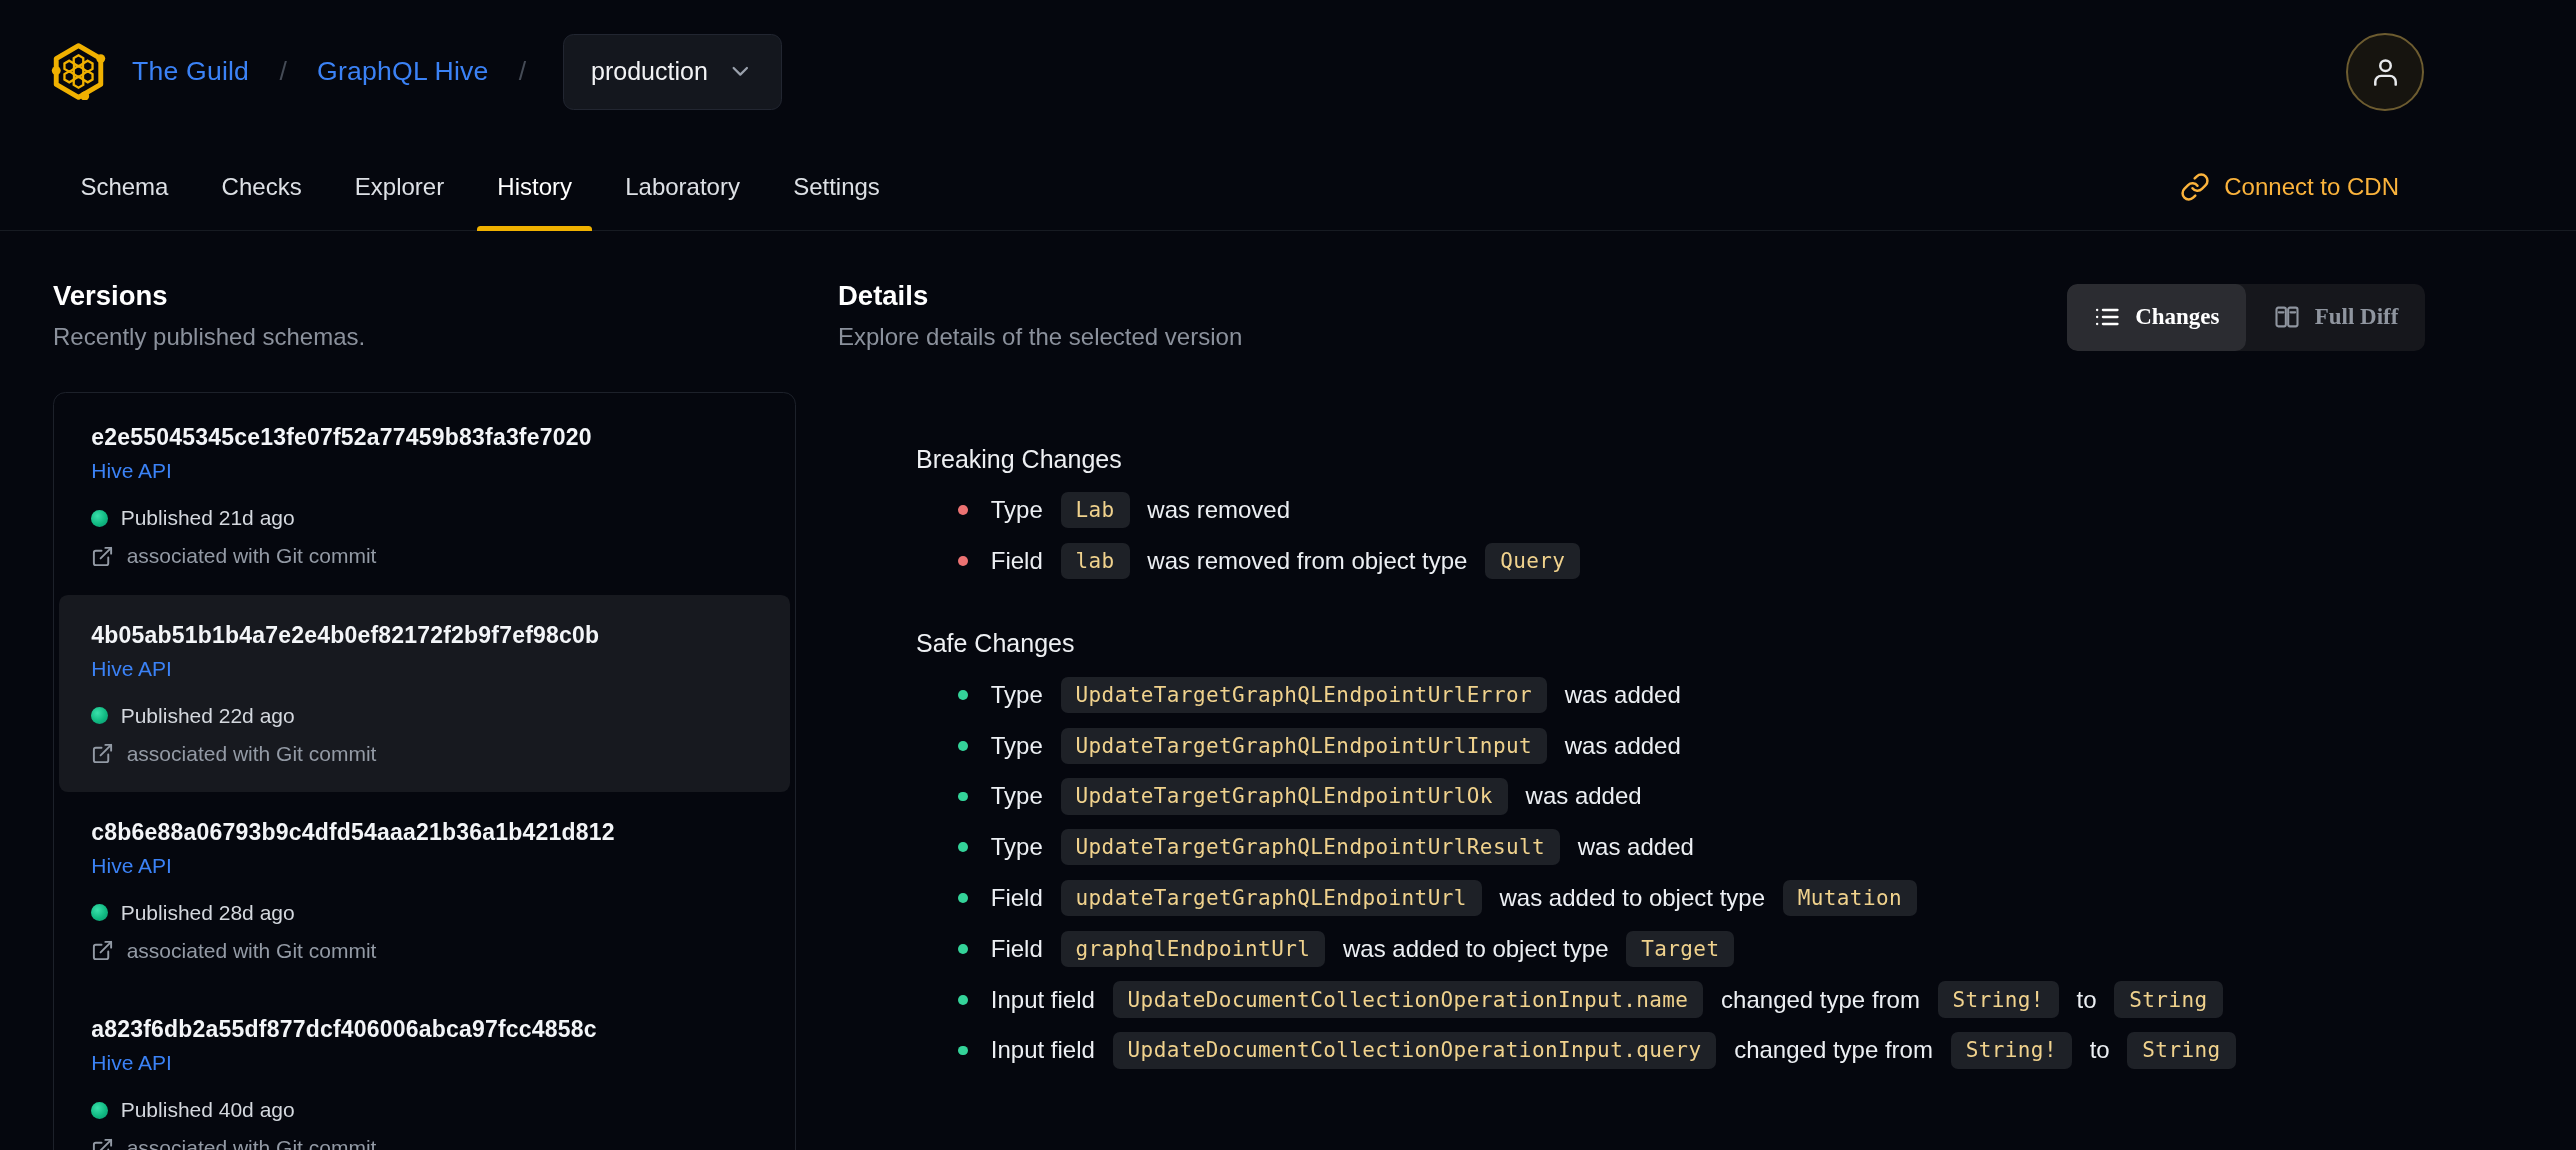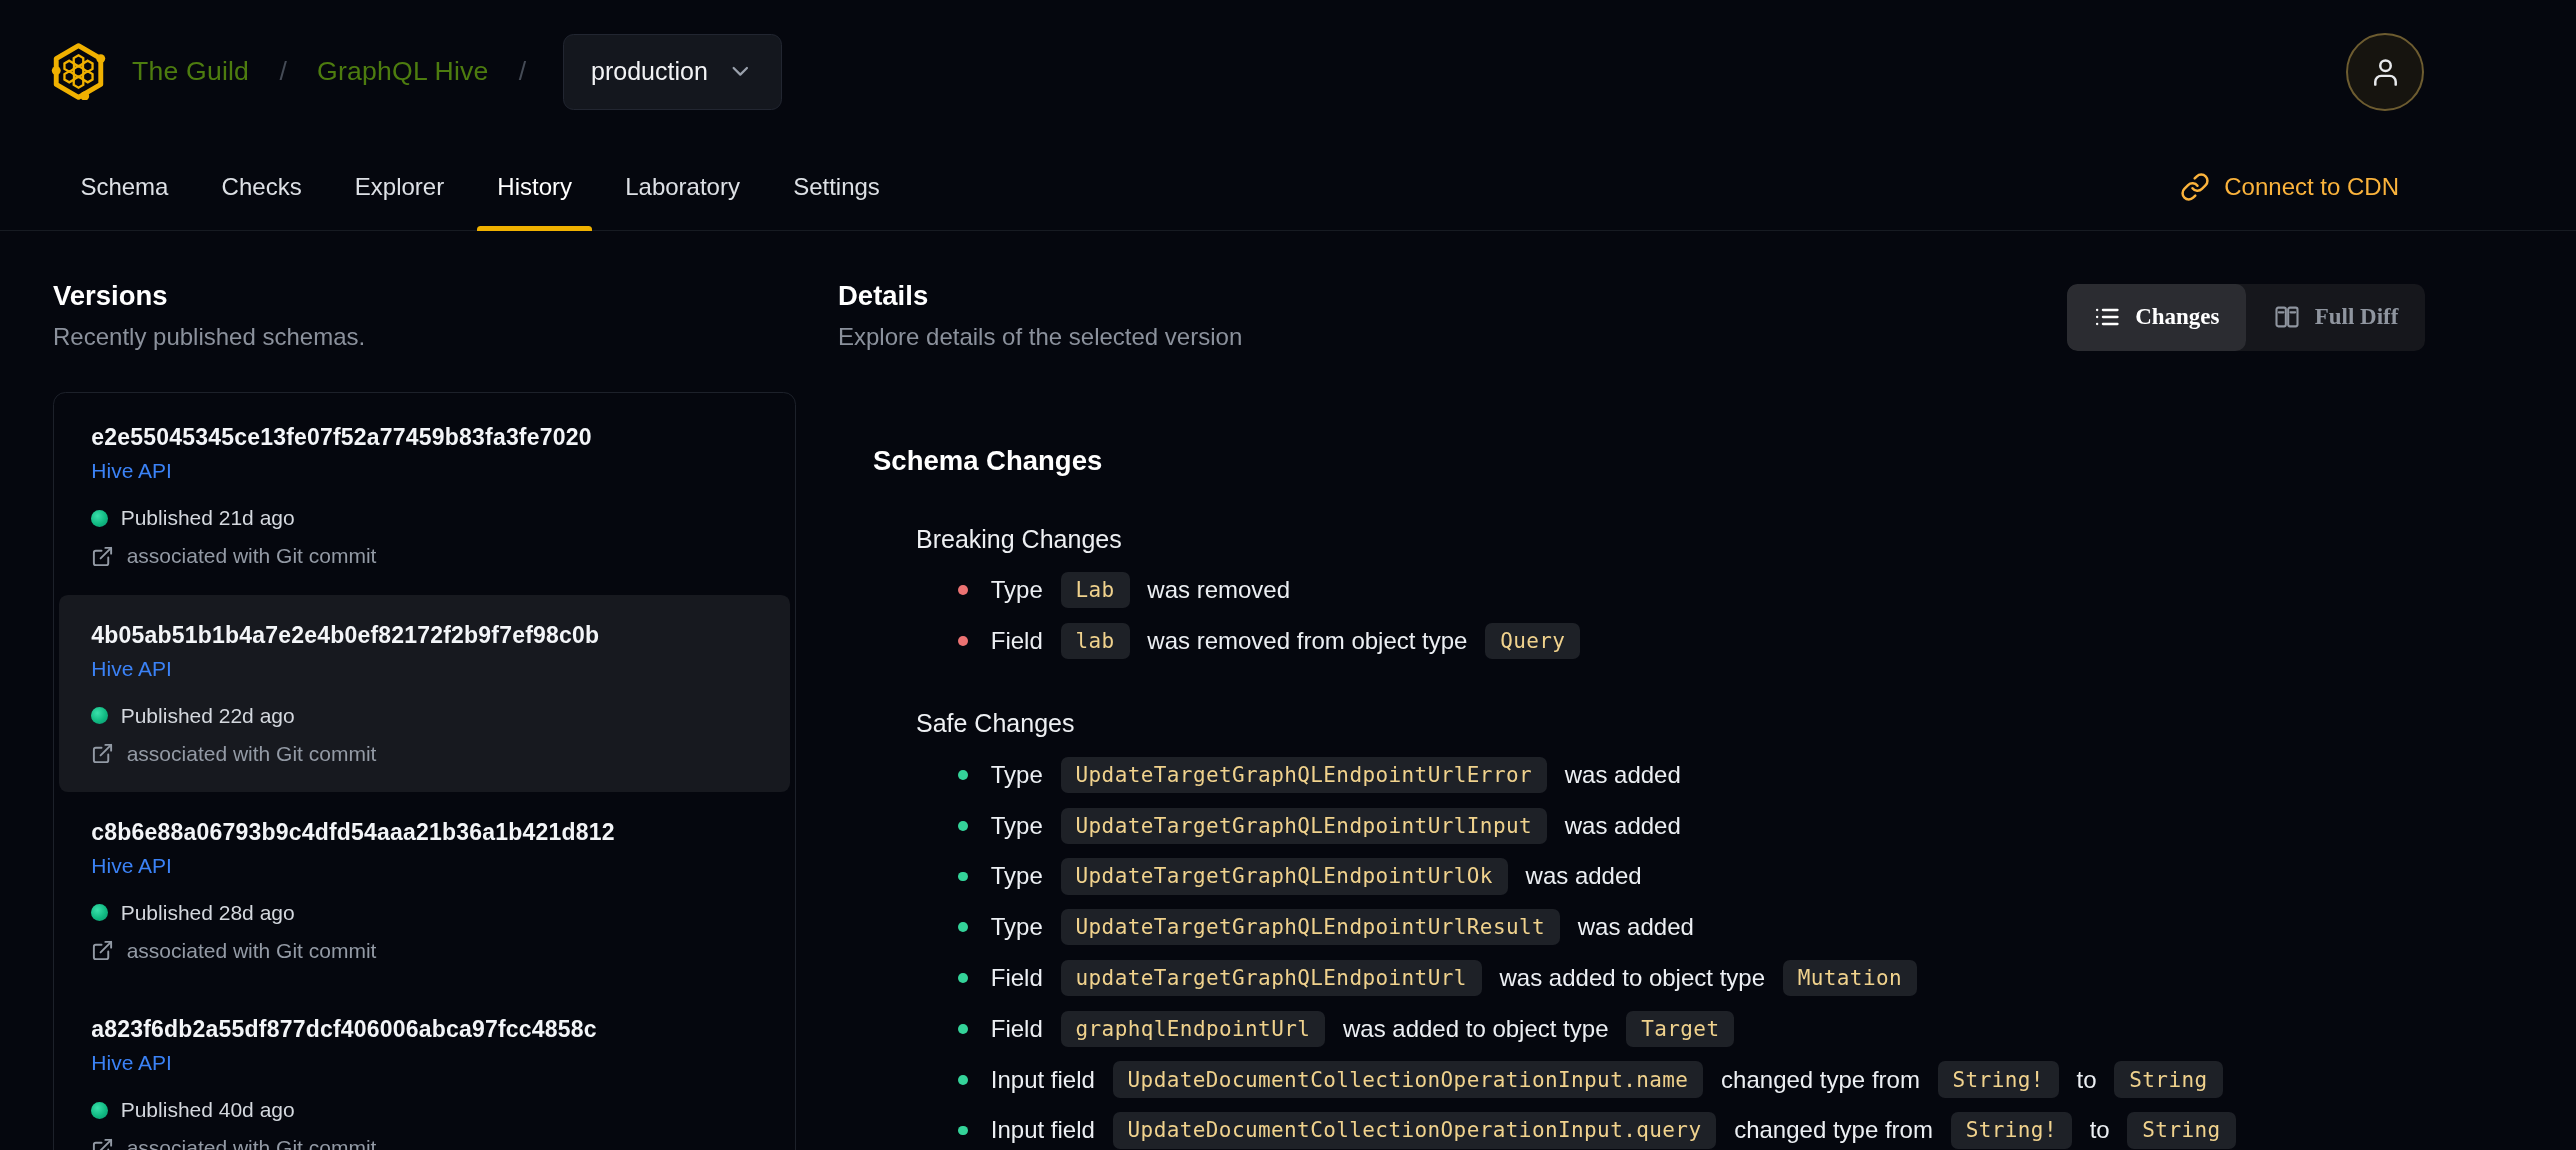--- a/index.html
+++ b/index.html
@@ -8,21 +8,21 @@
     width:2576px; height:1151px; position:relative; overflow:hidden;
     font-family:"Liberation Sans", sans-serif;
     color:#eceef1;
   }
   
   .topbar{
     position:absolute; top:0; left:0; right:0; height:143px;
     display:flex; align-items:center; padding:0 152px 0 50px; gap:25px;
   }
   .logo{ width:57px; height:57px; flex:0 0 auto; }
-  .brand{ font-size:26.6px; font-weight:500; color:#4d7c0f; letter-spacing:0.2px; }
+  .brand{ font-size:26.6px; font-weight:500; color:#3b82f6; letter-spacing:0.2px; }
   .crumb-sep{ font-size:26.6px; color:#454b56; font-weight:300; padding:0 5.3px; }
   .target-select{
     display:flex; align-items:center; gap:19.5px;
     background:#14171e; border:0.9px solid #222631; border-radius:10.6px;
     height:76px; padding:0 26.6px; cursor:pointer; margin-left:7px;
   }
   .target-select .value{ font-size:25px; color:#f2f3f5; }
   .chev{ width:26.6px; height:26.6px; stroke:#9aa1ac; }
   .avatar{
     margin-left:auto; width:78px; height:78px; border-radius:50%;
@@ -258,21 +258,20 @@
             <rect x="13" y="4" width="8" height="16" rx="1.5"></rect>
             <line x1="5" y1="8" x2="9" y2="8"></line>
               <line x1="15" y1="8" x2="19" y2="8"></line>
           </svg>
           <span>Full Diff</span>
         </div>
       </div>
     </div>
 
     <div class="schema-changes">
-      <h3>Schema Changes</h3>
 
       <div class="chg-group breaking">
         <h4>Breaking Changes</h4>
         <div class="chg-rows">
 
         <div class="chg-row">
               <span class="bullet"></span>
               <span style="display:flex;align-items:center;gap:17.7px;flex-wrap:wrap;">
                 <span class="chg-text">Type</span>
                 <span class="chip">Lab</span>

